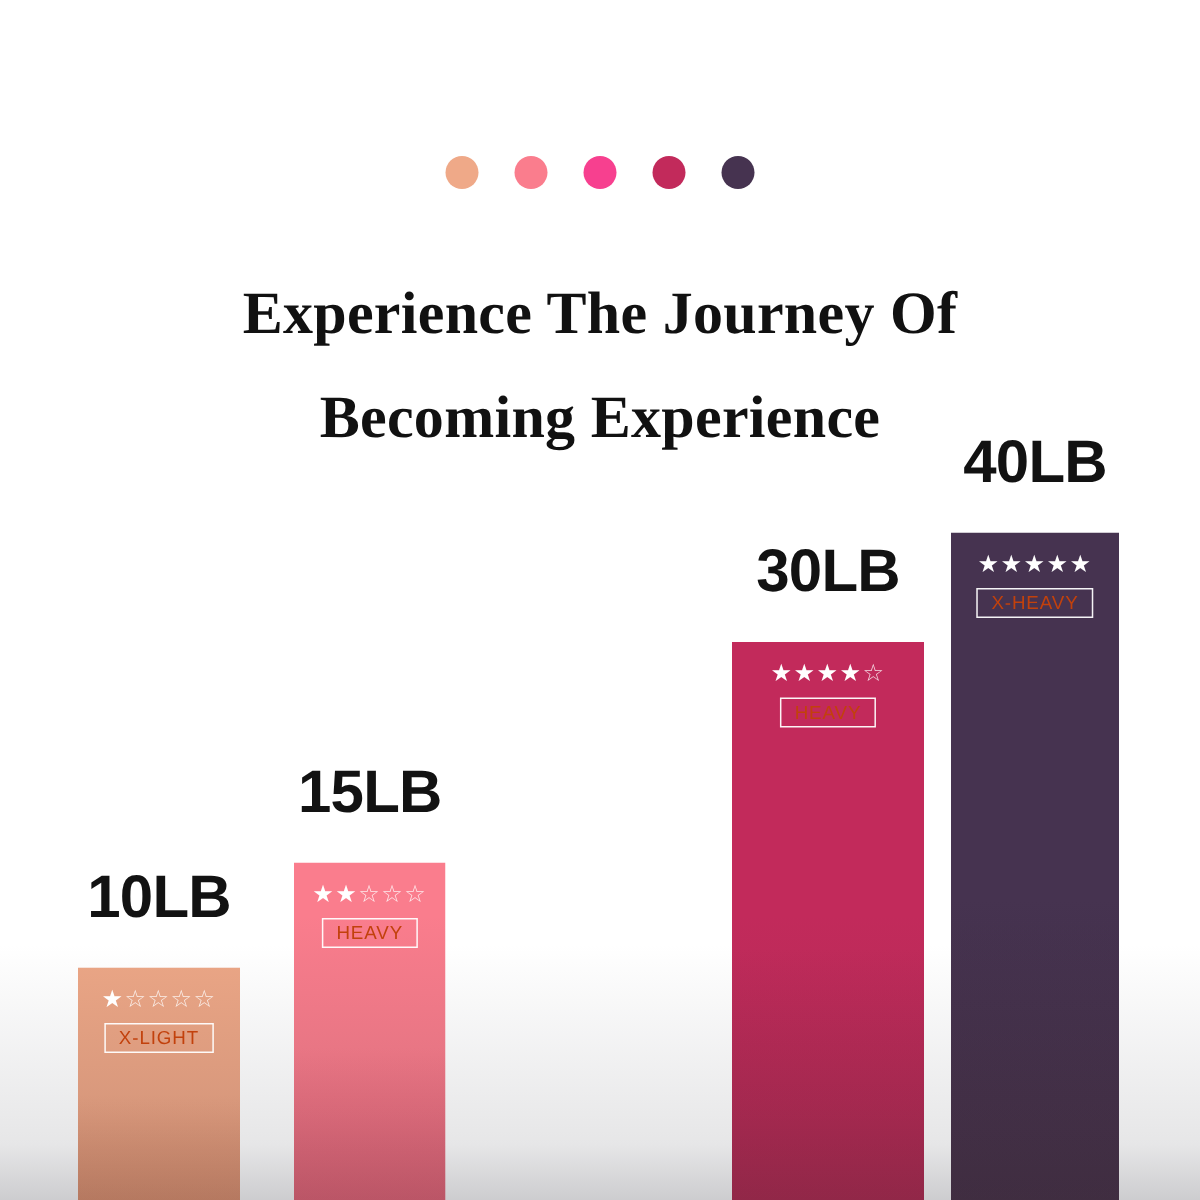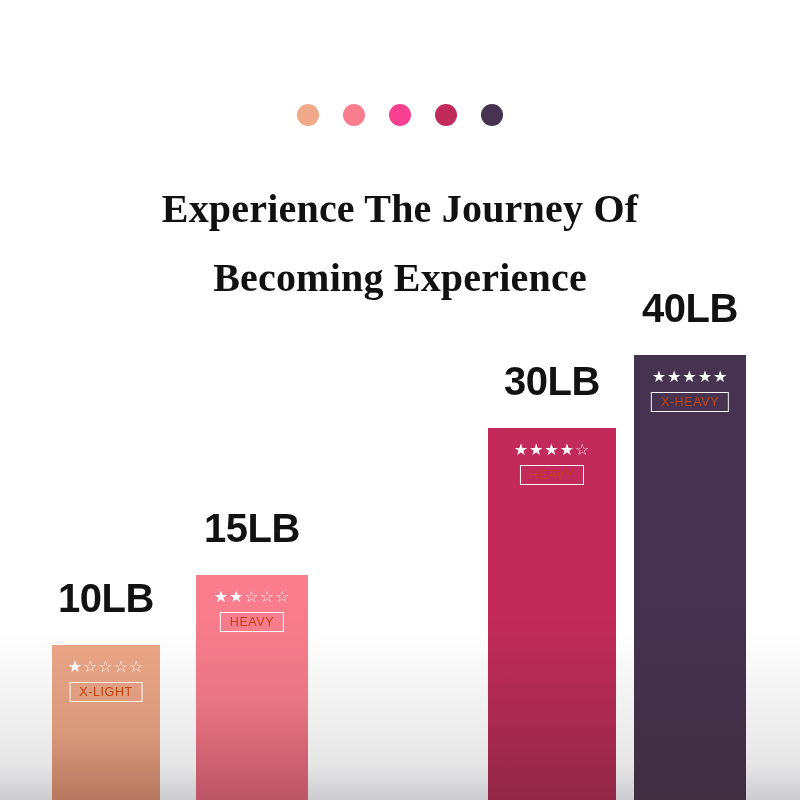--- a/index.html
+++ b/index.html
@@ -168,21 +168,21 @@
       <div class="bar" style="height:155px;">
         <div class="bar-inner" style="background: linear-gradient(rgb(239, 169, 136) 0%, rgb(239, 169, 136) 55%, rgb(217, 144, 111) 100%);"></div>
         <div class="bar-shade"></div>
         <div class="badge">
           <span class="stars"><span>★</span><span class="star-empty">☆☆☆☆</span></span>
           <span class="tier">X-LIGHT</span>
         </div>
       </div>
     </div>
 
-    <div class="bar-group" style="left:196px; width:112px; height:290px;">
+    <div class="bar-group" style="left:196px; width:101px; height:290px;">
       <div class="bar-label" style="top:-4px;">15LB</div>
       <div class="bar" style="height:225px;">
         <div class="bar-inner" style="background: linear-gradient(rgb(250, 125, 141) 0%, rgb(250, 125, 141) 55%, rgb(224, 96, 119) 100%);"></div>
         <div class="bar-shade"></div>
         <div class="badge">
           <span class="stars"><span>★★</span><span class="star-empty">☆☆☆</span></span>
           <span class="tier">HEAVY</span>
         </div>
       </div>
     </div>

